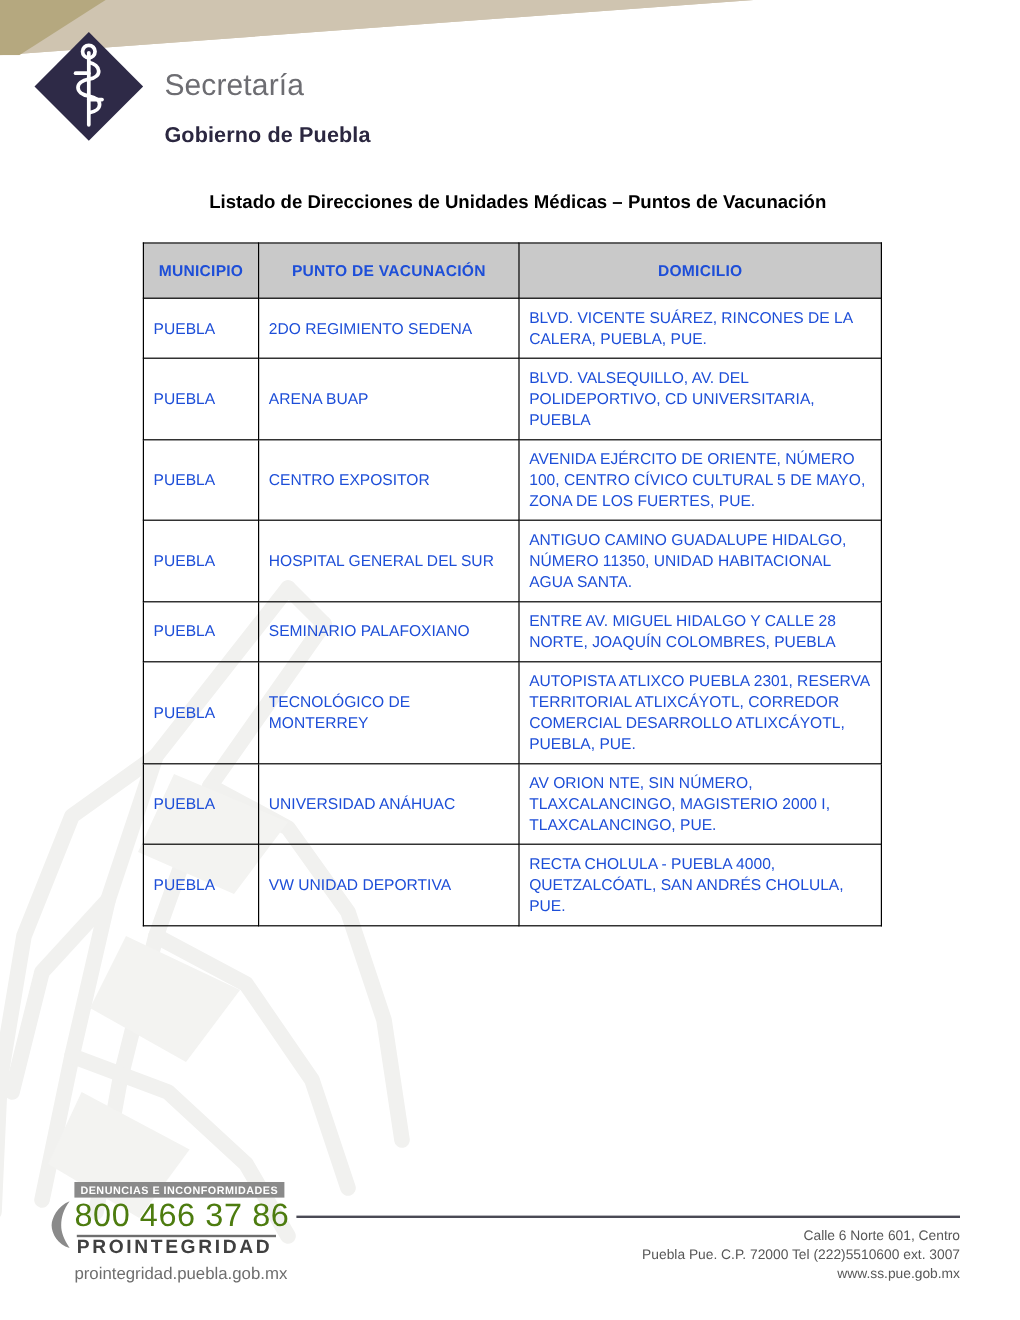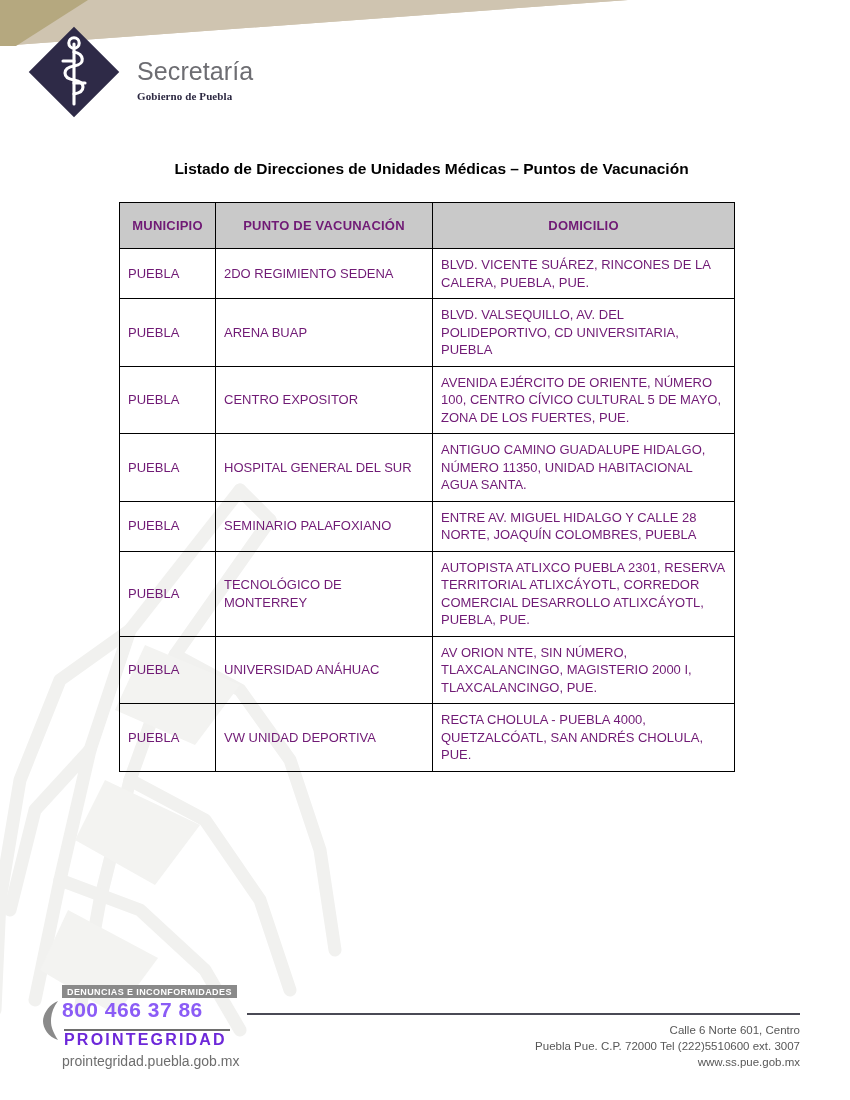--- a/index.html
+++ b/index.html
@@ -53,26 +53,25 @@
     width:230px;
   }
   .logo-line1, .logo-line2 {
     font-size:25px;
     font-weight:400;
     color:#6d6d72;
     line-height:26px;
     letter-spacing:0.1px;
   }
   .logo-gob {
-    margin-top:6px;
-    font-size:11px;
+    margin-top:18px;
+    font-size:18px;
     font-weight:bold;
     color:#2b2740;
     letter-spacing:0.1px;
-    font-family:Liberation Serif, serif;
   }
 
   
   .doc-title {
     position:absolute;
     left:0; top:160px;
     width:850px;
     text-align:center;
     font-size:15.5px;
     font-weight:bold;
@@ -90,21 +89,21 @@
   }
   table.vac {
     width:615px;
     border-collapse:collapse;
     table-layout:fixed;
   }
   table.vac th, table.vac td {
     border:1.6px solid #000000;
     vertical-align:middle;
     font-size:13px;
-    color:#701a75;
+    color:#1d4ed8;
     line-height:17.5px;
   }
   table.vac thead th {
     background:#c9c9c9;
     font-weight:bold;
     text-align:center;
     height:46px;
     padding:4px 6px;
     font-size:13px;
     letter-spacing:0.2px;
@@ -138,36 +137,36 @@
     background:#8a8a8a;
     color:#ffffff;
     font-size:9px;
     font-weight:bold;
     letter-spacing:0.4px;
     padding:1.5px 5px 1.5px 5px;
     white-space:nowrap;
   }
   .pro-number {
     position:absolute; left:22px; top:13px;
-    font-size:21px;
-    font-weight:bold;
-    color:#8b5cf6;
+    font-size:27px;
+    font-weight:normal;
+    color:#4d7c0f;
     letter-spacing:0.5px;
     white-space:nowrap;
   }
   .pro-rule {
     position:absolute; left:24px; top:44px;
     width:166px; height:2px;
     background:#6e6e6e;
   }
   .pro-word {
     position:absolute; left:24px; top:46px;
     font-size:16px;
     font-weight:bold;
-    color:#6d28d9;
+    color:#404040;
     letter-spacing:2.2px;
     white-space:nowrap;
   }
   .pro-url {
     position:absolute; left:22px; top:68px;
     font-size:14px;
     color:#6e6e6e;
     white-space:nowrap;
   }
 

